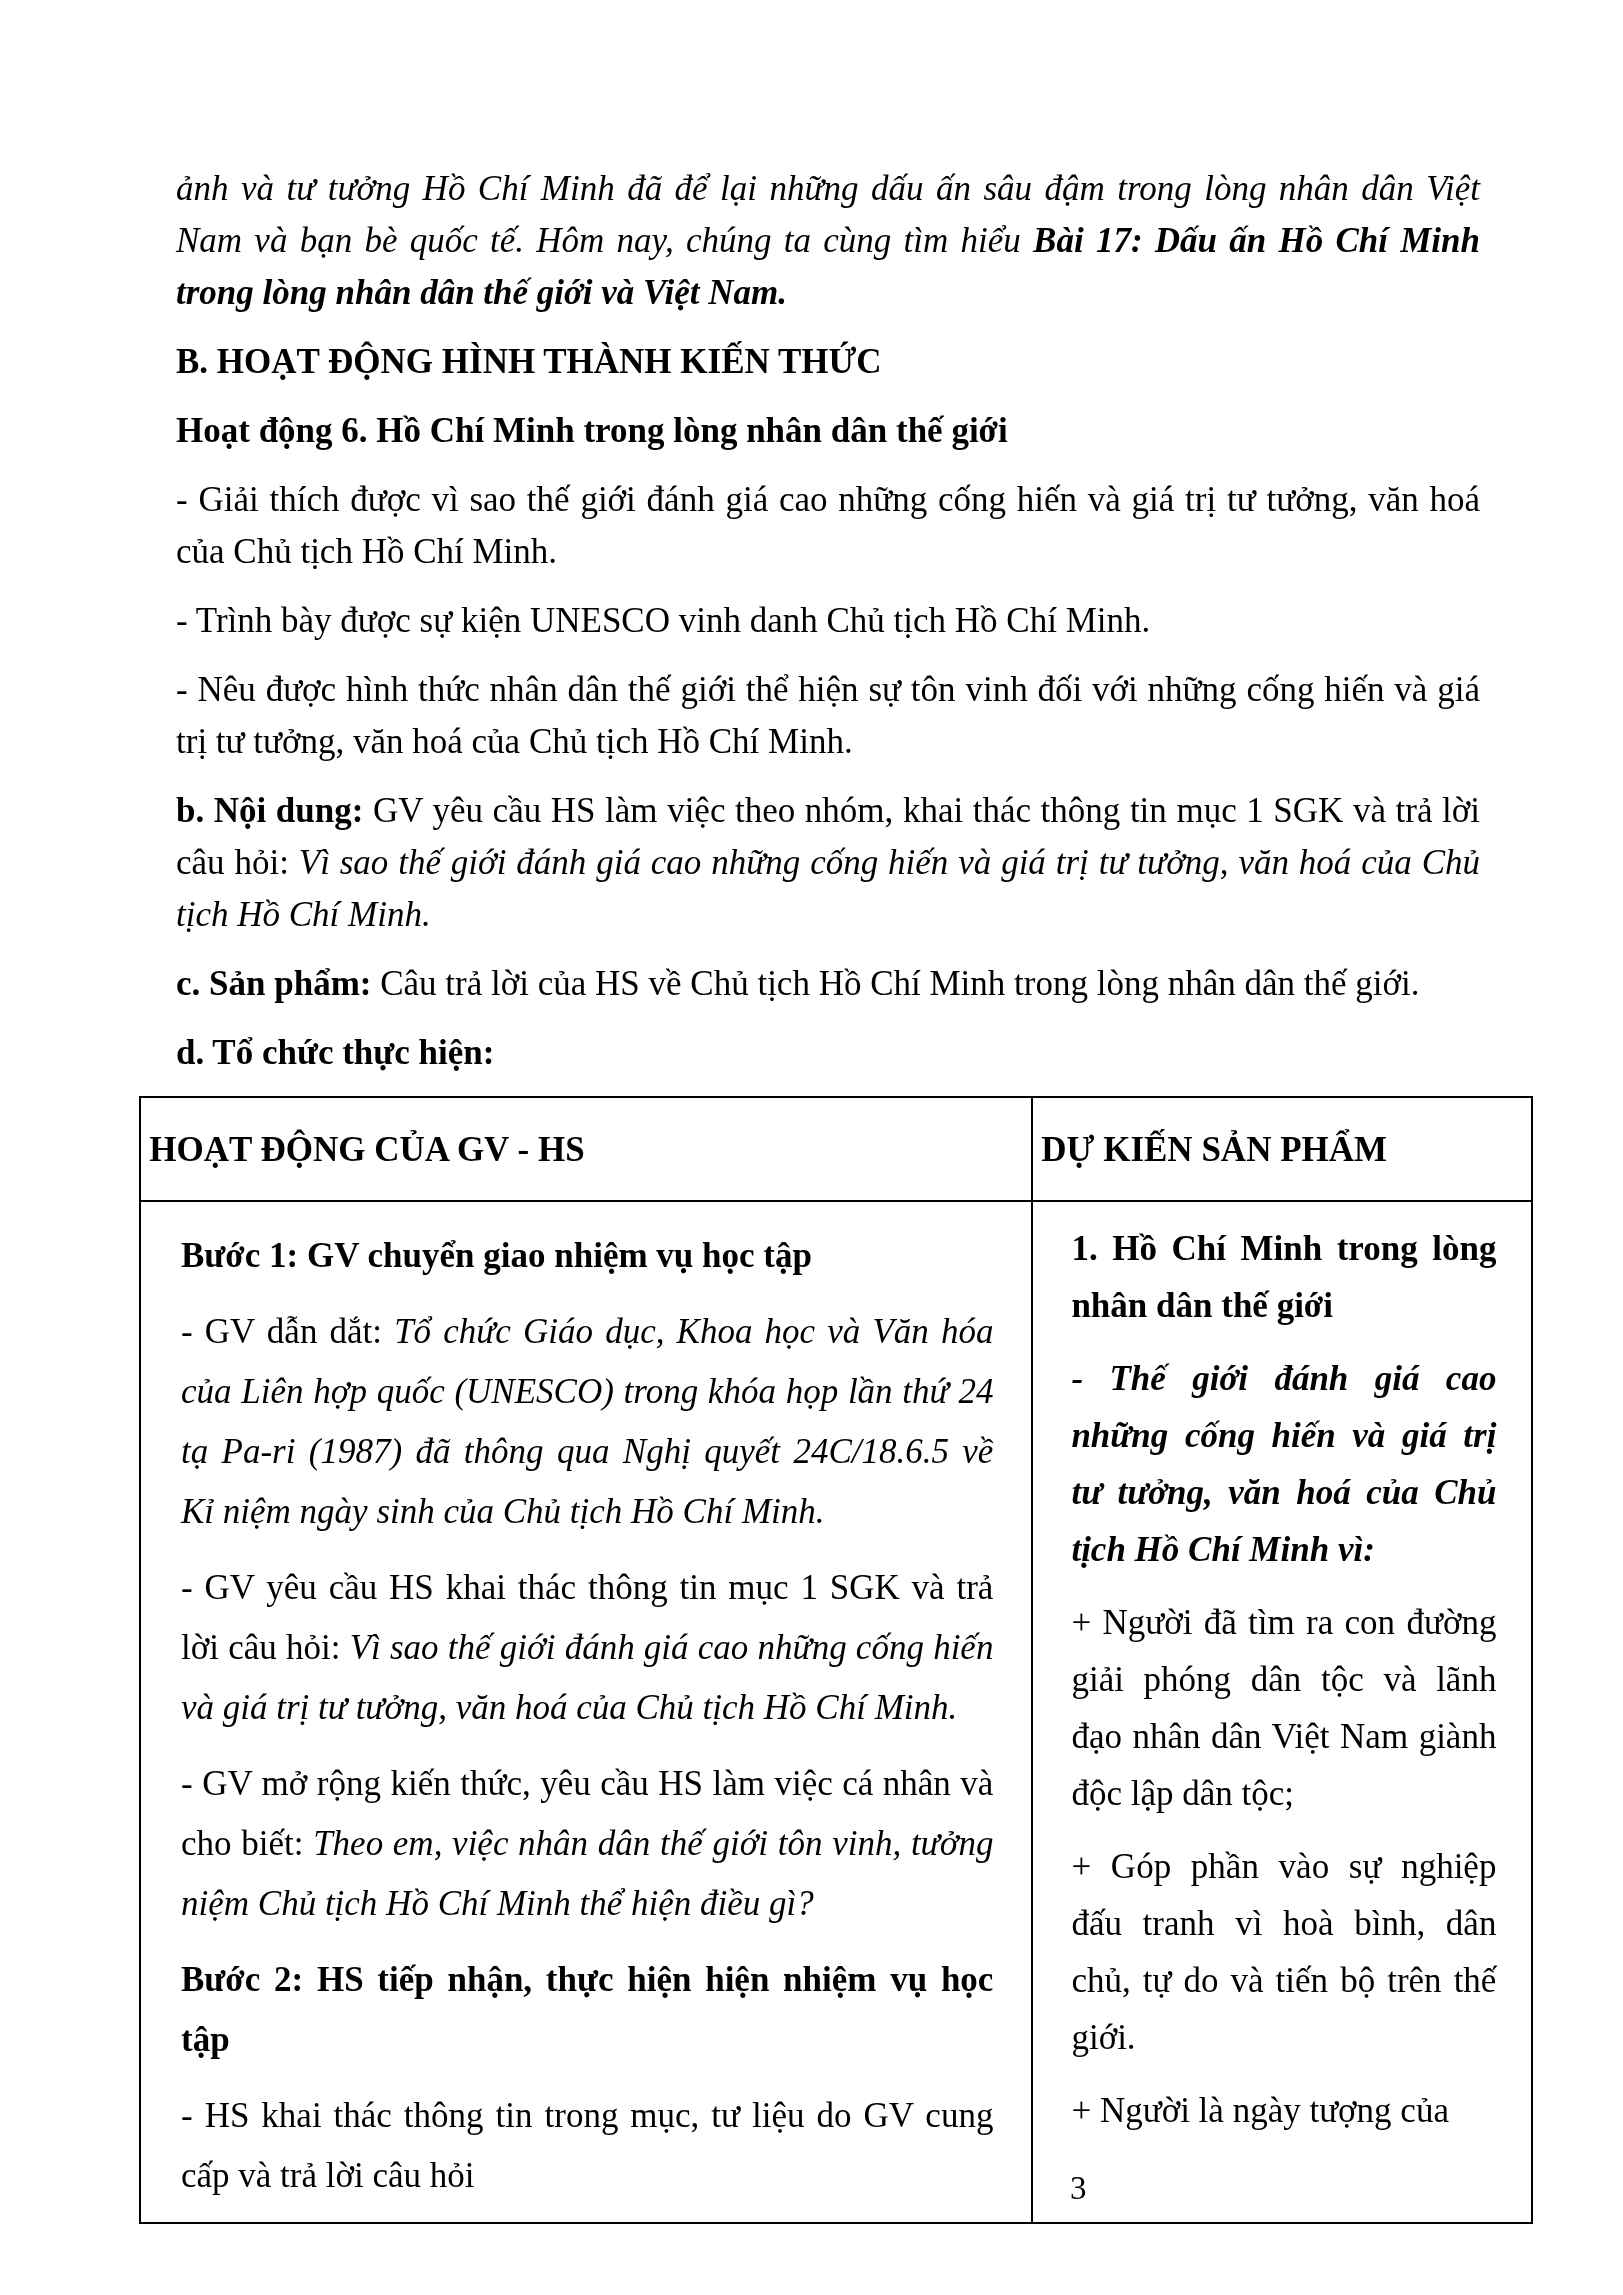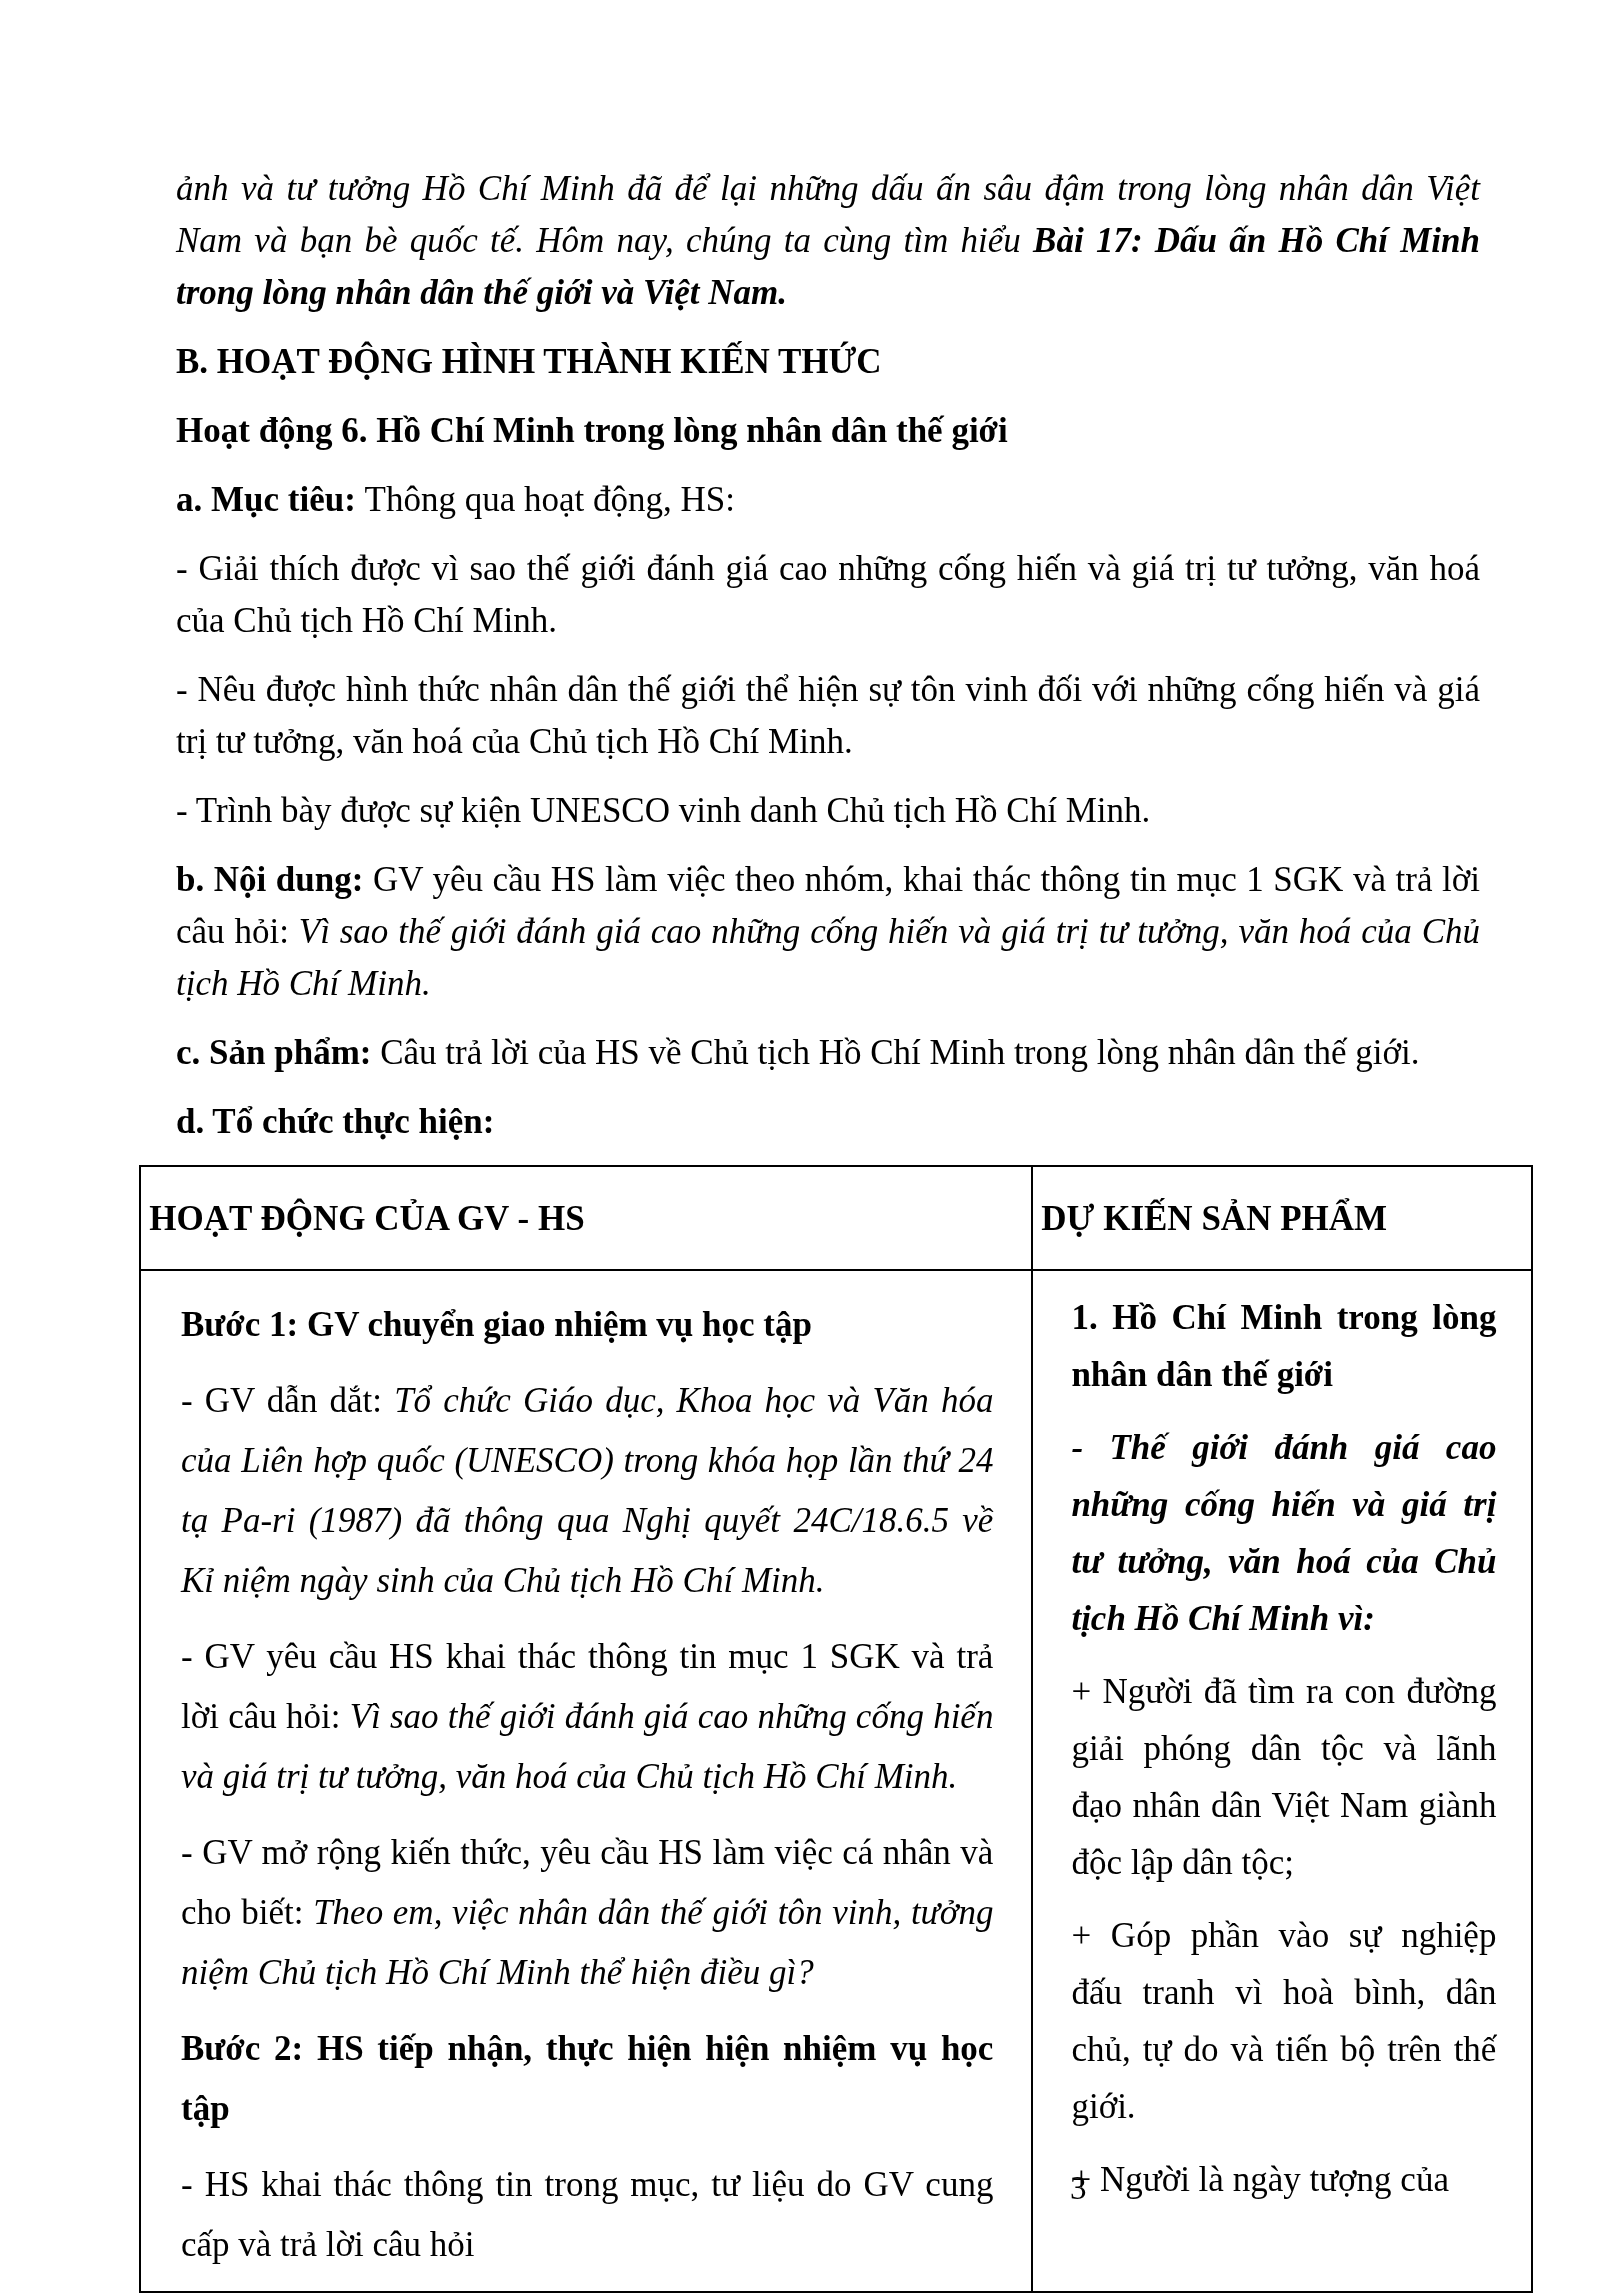--- a/index.html
+++ b/index.html
@@ -88,25 +88,24 @@
 
 <div class="page">
   <div class="content">
 
     <p class="italic"><span>ảnh và tư tưởng Hồ Chí Minh đã để lại những dấu ấn sâu đậm trong lòng nhân dân Việt Nam và bạn bè quốc tế. Hôm nay, chúng ta cùng tìm hiểu </span><span class="bi">Bài 17: Dấu ấn Hồ Chí Minh trong lòng nhân dân thế giới và Việt Nam.</span></p>
 
     <p class="bold">B. HOẠT ĐỘNG HÌNH THÀNH KIẾN THỨC</p>
 
     <p class="bold">Hoạt động 6. Hồ Chí Minh trong lòng nhân dân thế giới</p>
 
-    <p><span class="bold">a. Mục tiêu: </span><span>Thông qua hoạt động, HS:</span></p>
 
     <p>- Giải thích được vì sao thế giới đánh giá cao những cống hiến và giá trị tư tưởng, văn hoá của Chủ tịch Hồ Chí Minh.</p>
+    <p>- Trình bày được sự kiện UNESCO vinh danh Chủ tịch Hồ Chí Minh.</p>
     <p>- Nêu được hình thức nhân dân thế giới thể hiện sự tôn vinh đối với những cống hiến và giá trị tư tưởng, văn hoá của Chủ tịch Hồ Chí Minh.</p>
-    <p>- Trình bày được sự kiện UNESCO vinh danh Chủ tịch Hồ Chí Minh.</p>
 
     <p><span class="bold">b. Nội dung: </span><span>GV yêu cầu HS làm việc theo nhóm, khai thác thông tin mục 1 SGK và trả lời câu hỏi: </span><span class="italic">Vì sao thế giới đánh giá cao những cống hiến và giá trị tư tưởng, văn hoá của Chủ tịch Hồ Chí Minh.</span></p>
 
     <p><span class="bold">c. Sản phẩm: </span><span>Câu trả lời của HS về Chủ tịch Hồ Chí Minh trong lòng nhân dân thế giới.</span></p>
 
     <p class="bold">d. Tổ chức thực hiện:</p>
 
     <table class="doc-table">
       <thead>
         <tr>

